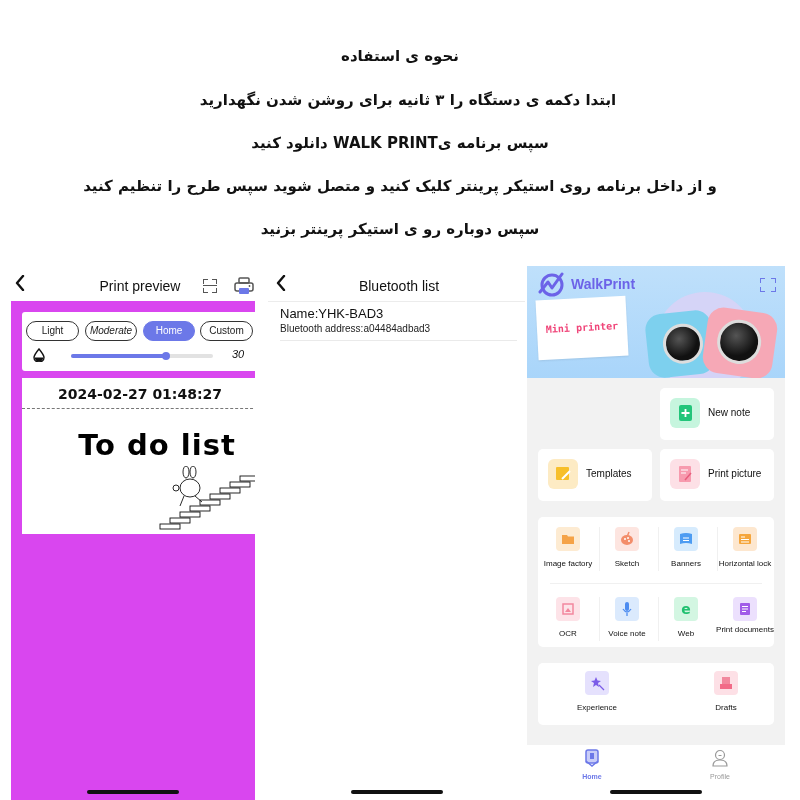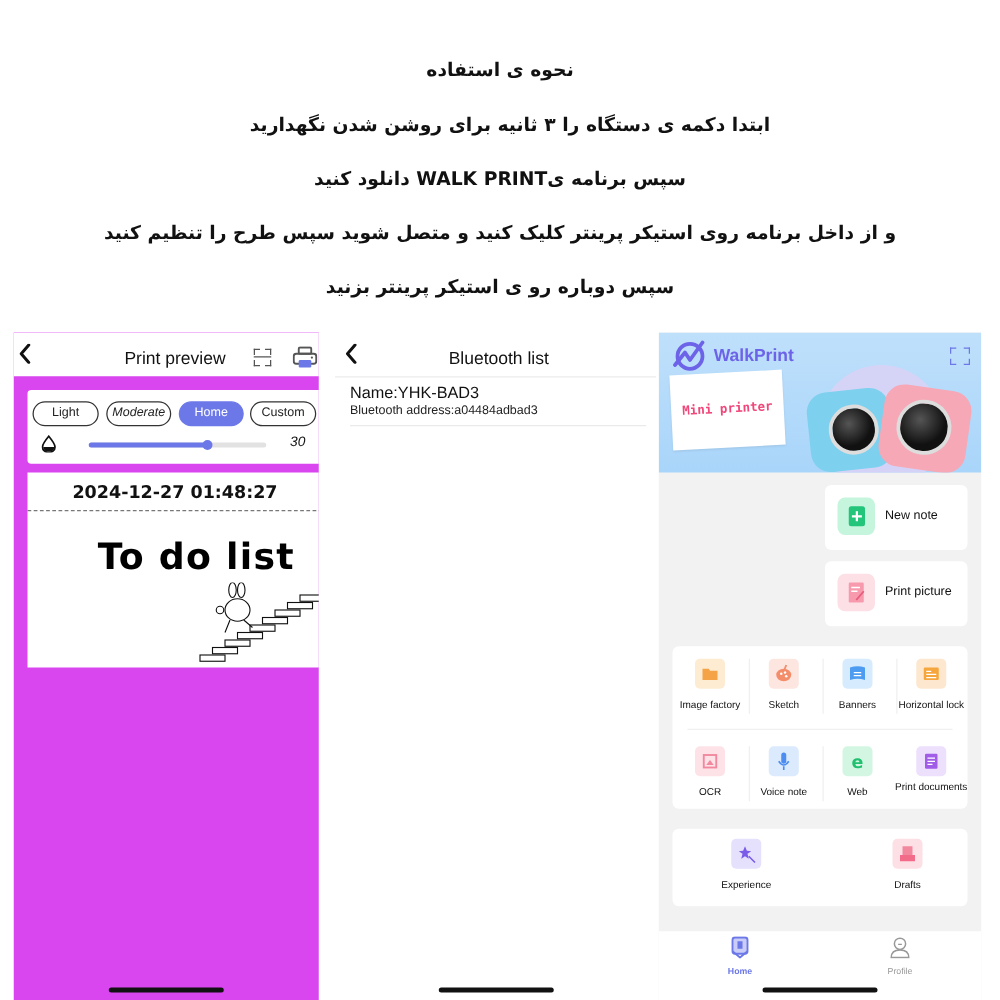--- a/index.html
+++ b/index.html
@@ -119,21 +119,21 @@
         </svg>
     </div>
     <div class="slider-track">
       <div class="slider-fill"></div>
       <div class="slider-thumb"></div>
     </div>
     <div class="slider-value">30</div>
   </div>
 
   <div class="preview-card">
-    <div class="preview-date">2024-12-27 01:48:27</div>
+    <div class="preview-date">2024-02-27 01:48:27</div>
     <div class="preview-dash"></div>
     <div class="preview-title">To do list</div>
     <svg class="stairs-art" viewBox="0 0 110 66">
       <g fill="#fff" stroke="#111" stroke-width="0.9">
         <rect x="10" y="58" width="20" height="5"></rect>
         <rect x="20" y="52" width="20" height="5"></rect>
         <rect x="30" y="46" width="20" height="5"></rect>
         <rect x="40" y="40" width="20" height="5"></rect>
         <rect x="50" y="34" width="20" height="5"></rect>
         <rect x="60" y="28" width="20" height="5"></rect>
@@ -194,20 +194,29 @@
 
   <div class="card" style="left:133px; top:122px; width:114px; height:52px;">
     <div class="card-icon" style="background:#c6f5de;">
       <svg width="30" height="30" viewBox="0 0 30 30">
           <rect x="9" y="7" width="13" height="16" rx="2" fill="#22c57a"></rect>
           <path d="M15.5 11 V19 M11.5 15 H19.5" stroke="#fff" stroke-width="1.8"></path>
         </svg>
     </div>
     <div class="card-label">New note</div>
   </div>
+  <div class="card" style="left:11px; top:183px; width:114px; height:52px;">
+    <div class="card-icon" style="background:#fdebc4;">
+      <svg width="30" height="30" viewBox="0 0 30 30">
+          <rect x="8" y="8" width="13" height="13" rx="1" fill="#f7bf2a"></rect>
+          <path d="M14 20 L22 12" stroke="#fff" stroke-width="2"></path>
+        </svg>
+    </div>
+    <div class="card-label">Templates</div>
+  </div>
   <div class="card" style="left:11px; top:251px; width:236px; height:130px;">
     <div class="grid-vdiv" style="left:61px; top:10px; height:44px;"></div>
     <div class="grid-vdiv" style="left:120px; top:10px; height:44px;"></div>
     <div class="grid-vdiv" style="left:179px; top:10px; height:44px;"></div>
     <div class="grid-vdiv" style="left:61px; top:80px; height:44px;"></div>
     <div class="grid-vdiv" style="left:120px; top:80px; height:44px;"></div>
     <div style="position:absolute; left:12px; top:66px; width:212px; border-top:1px solid #f0f0f0;"></div>
 
     <div class="grid-item" style="left:0px; top:10px;">
       <div class="grid-icon" style="background:#fdebd2;"><svg width="24" height="24" viewBox="0 0 24 24">

